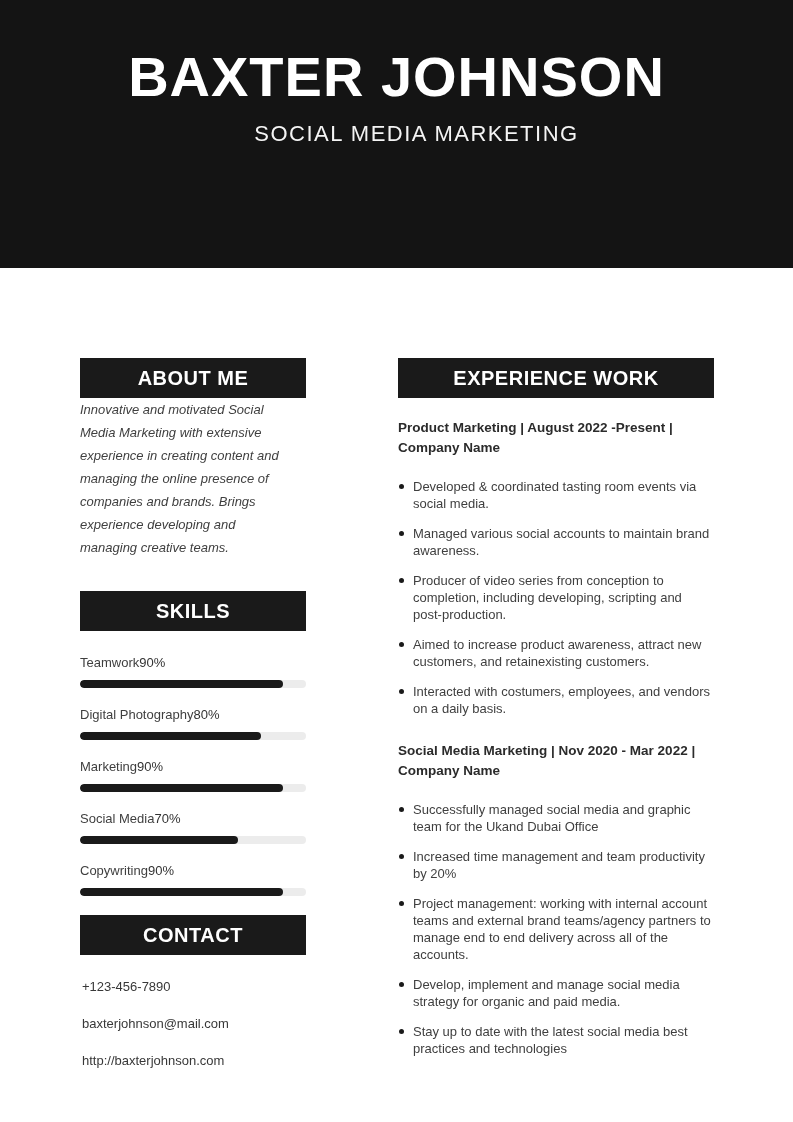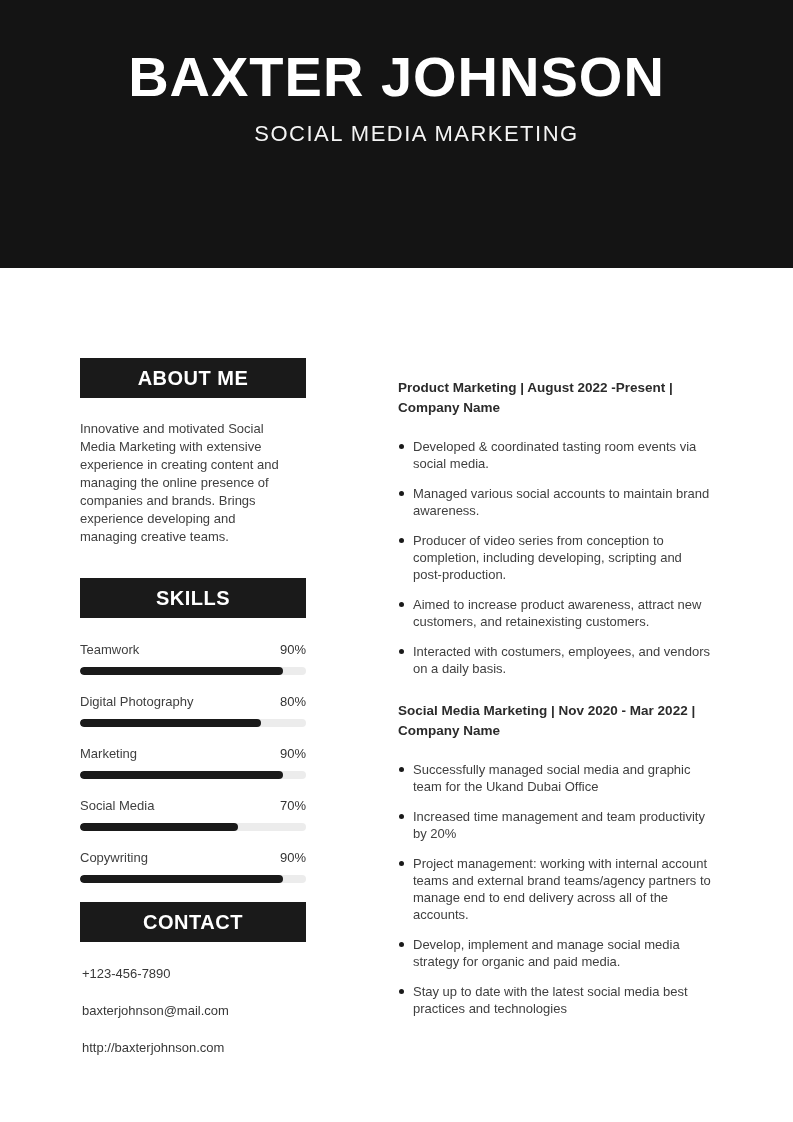--- a/index.html
+++ b/index.html
@@ -49,31 +49,31 @@
   
   .section-bar{
     height:40px;
     background:var(--bar-bg);
     color:#fff;
     display:flex;align-items:center;justify-content:center;
     font-size:20px;font-weight:700;letter-spacing:0.5px;
   }
   
   .about-text{
-    margin-top:22px;
     width:212px;
-    font-size:13px;line-height:18px;
+    font-size:13px;line-height:23px;
     color:var(--body-text);
+    font-style:italic;
   }
   
   .skills-bar{margin-top:32px;}
   .skills-list{margin-top:24px;}
   .skill-row{margin-bottom:19px;}
   .skill-line{
-    display:flex;justify-content:space-between;align-items:baseline;
+    display:flex;align-items:baseline;
     font-size:13px;color:var(--body-text);height:15px;
   }
   .skill-pct{color:#333;}
   .skill-track{
     margin-top:10px;height:8px;background:var(--track);
     border-radius:4px;overflow:hidden;
   }
   .skill-fill{height:100%;background:var(--fill);border-radius:4px;}
   
   .contact-bar{margin-top:14px;}
@@ -181,20 +181,23 @@
   <div class="contact-item">+123-456-7890</div>
 
   <div class="contact-item">baxterjohnson@mail.com</div>
 
   <div class="contact-item">http://baxterjohnson.com</div>
 </div>
 
   </div>
 
   <div class="right-col">
+    <div class="section-bar">
+      <span>EXPERIENCE WORK</span>
+    </div>
     <div id="jobs-list">
   <div class="job">
     <div class="job-heading">
       <div>Product Marketing | August 2022 -Present |</div>
       <div>Company Name</div>
     </div>
     <ul class="bullets">
   <li class="bullet">
     <span class="dot"></span>
     <span>Developed &amp; coordinated tasting room events via social media.</span>

